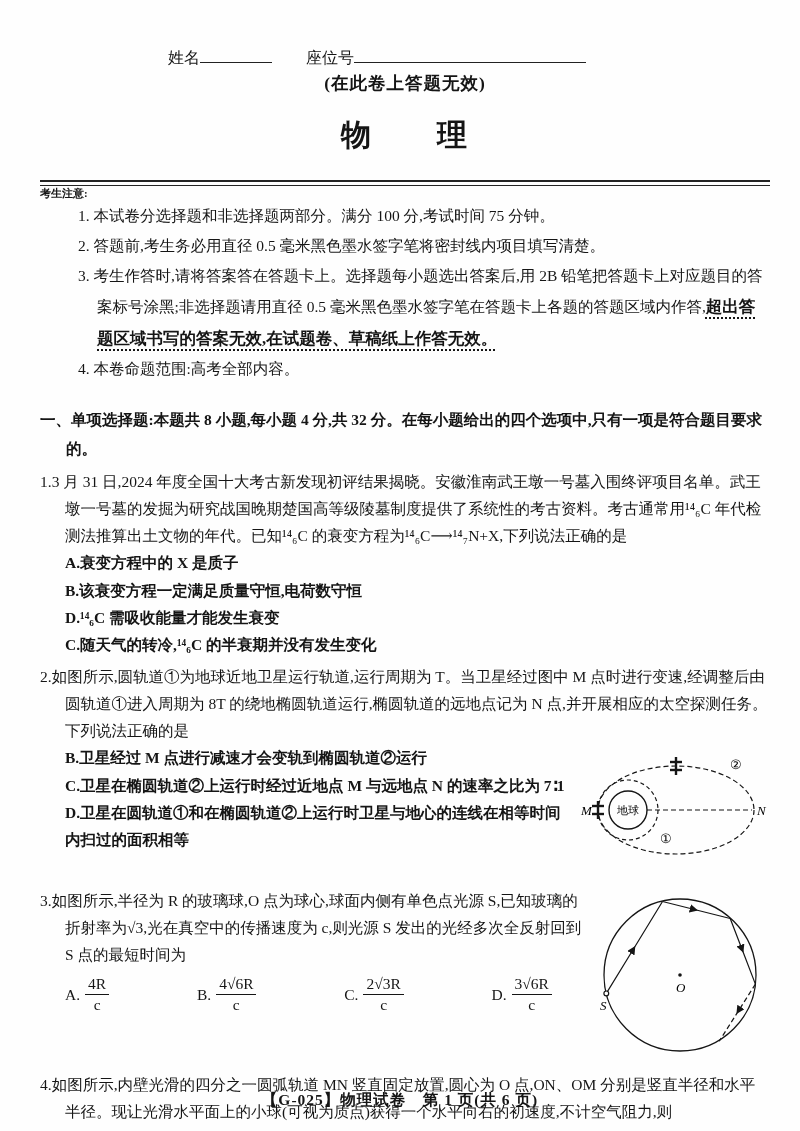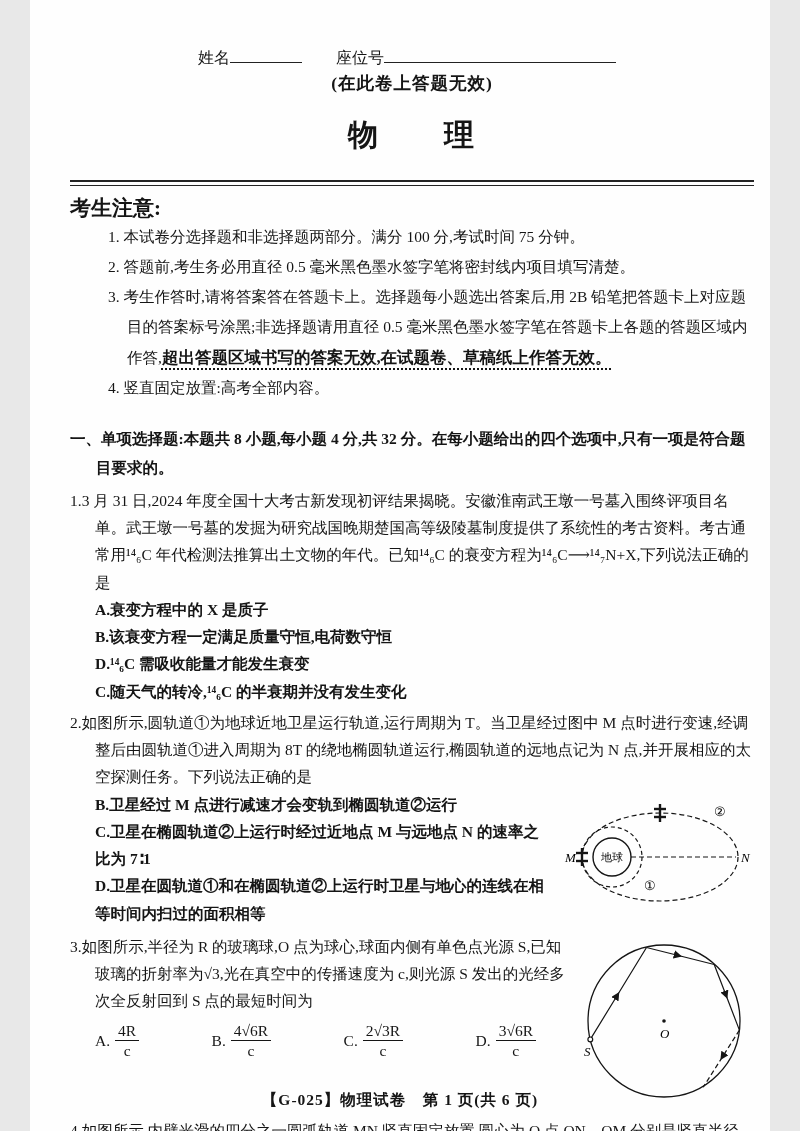--- a/index.html
+++ b/index.html
@@ -1,33 +1,33 @@
 <!DOCTYPE html>
 <html><head>
 <meta charset="utf-8">
 <style>
   html,body { margin:0; padding:0; background:#e8e8e8; }
   .page {
-    position:relative; width:740px; height:1131px; margin:0 auto;
+    position:relative; width:800px; height:1131px; margin:0 auto;
     background:#fefefe; box-sizing:border-box;
-    padding:46px 16px 0 40px;
+    padding:46px 30px 0 40px;
     font-family:"Liberation Serif","DejaVu Serif",serif;
     color:#151515; font-size:15.5px; overflow:hidden;
   }
   
   .hdr-line { margin-left:128px; font-size:16px; }
   .blank { display:inline-block; border-bottom:1.3px solid #222; height:1em; vertical-align:baseline; }
   .blank-name { width:72px; }
   .blank-seat { width:232px; }
   .seat-label { margin-left:34px; }
   .invalid-note { text-align:center; font-size:17.5px; font-weight:700; margin-top:2px; letter-spacing:1px; }
   .paper-title { text-align:center; font-size:30px; font-weight:700; margin-top:20px; letter-spacing:2px; }
   .double-rule { margin-top:24px; height:3px; border-top:2px solid #242424; border-bottom:1px solid #242424; }
   
-  .notice-heading { margin-top:8px; font-size:21px; font-weight:700; }
+  .notice-heading { font-size:11px; font-weight:700; }
   .notice-item { padding-left:57px; text-indent:-19px; line-height:1.93; }
   .em-dots { font-weight:700; font-size:16.5px; text-decoration:underline dotted 2px; text-underline-offset:6px; }
   
   .section-heading { margin-top:22px; font-weight:700; line-height:1.85; padding-left:26px; text-indent:-26px;font-family:Liberation Serif, serif; }
   
   .qblock { margin-top:4px; line-height:1.76; overflow:hidden; }
   .qtext { padding-left:25px; text-indent:-25px; }
   .opt { padding-left:25px;font-weight:bold; }
   .diagram-float { float:right; margin:2px 0 2px 10px; }
   .opts-frac { display:flex; justify-content:space-between; padding:6px 30px 0 25px; align-items:center; }
@@ -58,21 +58,21 @@
   <div class="notice-item">
     <span>2.</span>
     <span>答题前,考生务必用直径 0.5 毫米黑色墨水签字笔将密封线内项目填写清楚。</span>
   </div>
   <div class="notice-item">
     <span>3.</span>
     <span>考生作答时,请将答案答在答题卡上。选择题每小题选出答案后,用 2B 铅笔把答题卡上对应题目的答案标号涂黑;非选择题请用直径 0.5 毫米黑色墨水签字笔在答题卡上各题的答题区域内作答,</span><span class="em-dots">超出答题区域书写的答案无效,在试题卷、草稿纸上作答无效。</span>
   </div>
   <div class="notice-item">
     <span>4.</span>
-    <span>竖直固定放置:高考全部内容。</span>
+    <span>本卷命题范围:高考全部内容。</span>
   </div>
 
   <div class="section-heading">一、单项选择题:本题共 8 小题,每小题 4 分,共 32 分。在每小题给出的四个选项中,只有一项是符合题目要求的。</div>
 
   <div class="qblock">
     <div class="qtext"><span>1.</span><span>3 月 31 日,2024 年度全国十大考古新发现初评结果揭晓。安徽淮南武王墩一号墓入围终评项目名单。武王墩一号墓的发掘为研究战国晚期楚国高等级陵墓制度提供了系统性的考古资料。考古通常用¹⁴₆C 年代检测法推算出土文物的年代。已知¹⁴₆C 的衰变方程为¹⁴₆C⟶¹⁴₇N+X,下列说法正确的是</span></div>
     <div class="opt">A.衰变方程中的 X 是质子</div>
     <div class="opt">B.该衰变方程一定满足质量守恒,电荷数守恒</div>
     <div class="opt">D.¹⁴₆C 需吸收能量才能发生衰变</div>
     <div class="opt">C.随天气的转冷,¹⁴₆C 的半衰期并没有发生变化</div>

